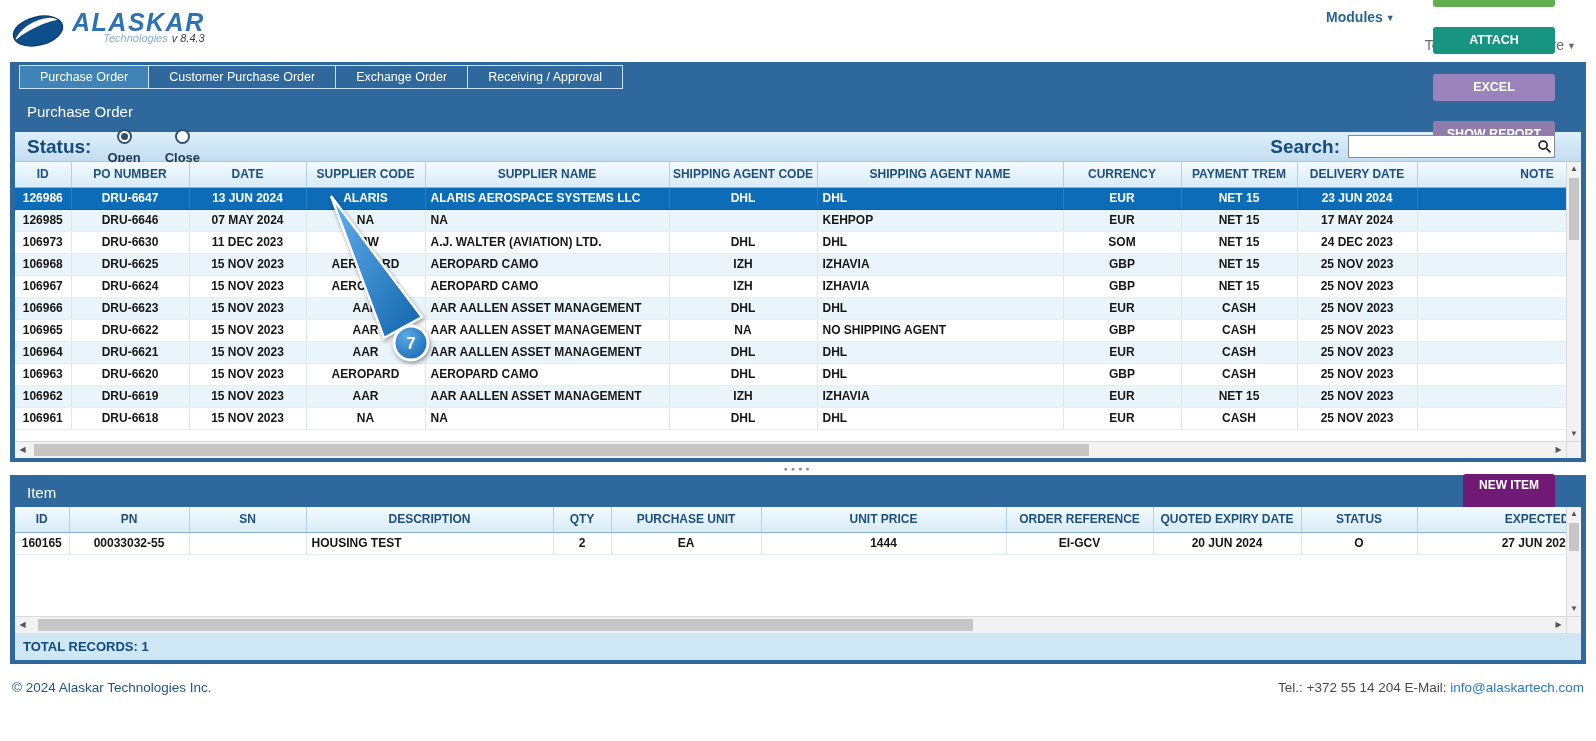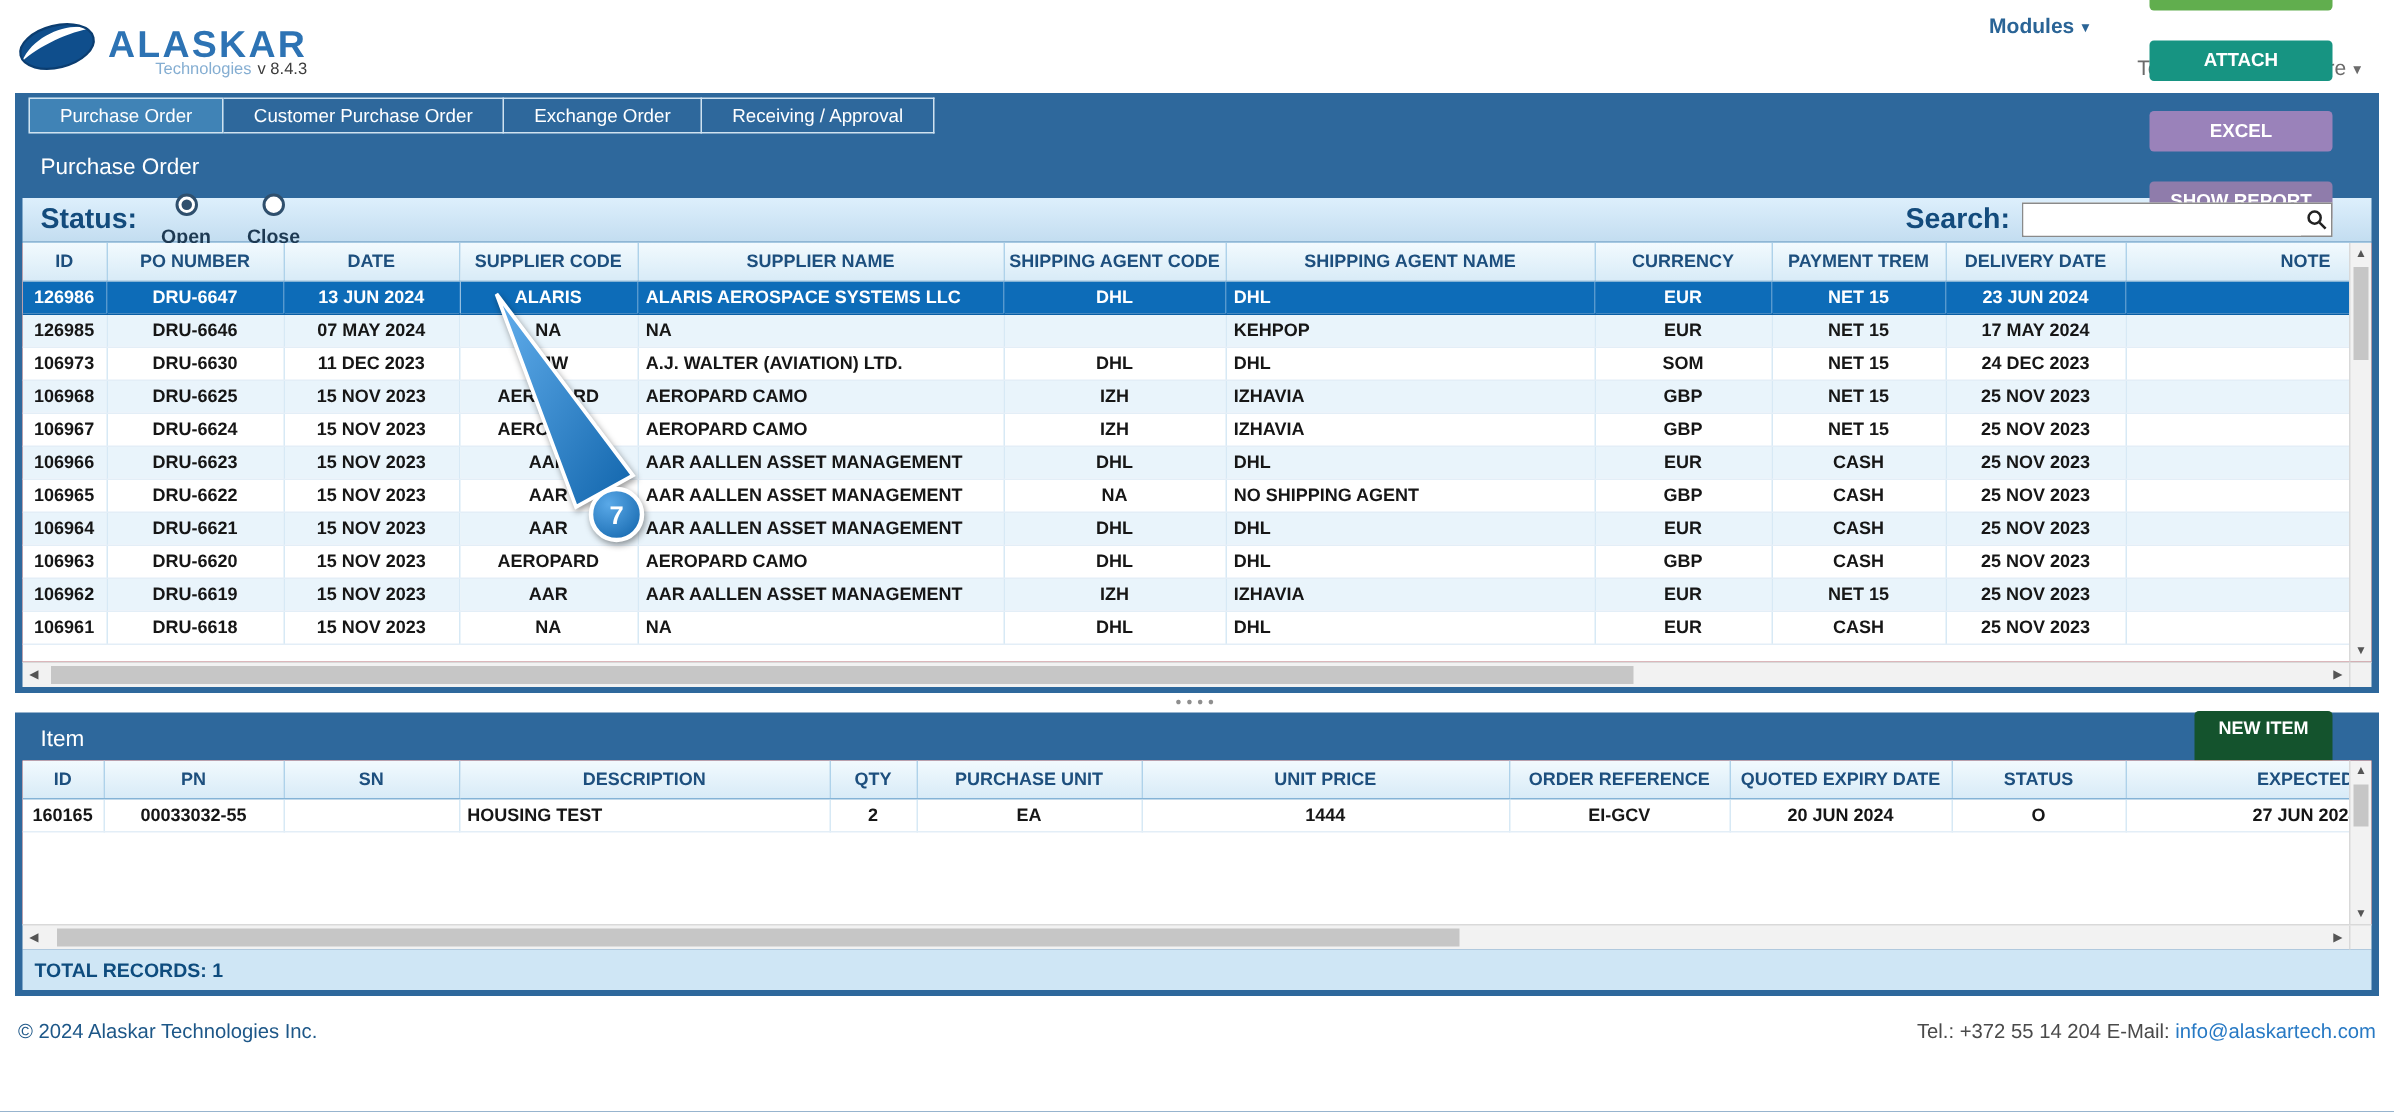--- a/index.html
+++ b/index.html
@@ -2,21 +2,21 @@
 <html><head>
 <meta charset="utf-8">
 <style>
   * { margin:0; padding:0; box-sizing:border-box; }
   body {
     width:1596px; height:741px; position:relative; overflow:hidden;
     background:#fff; font-family:"Liberation Sans","DejaVu Sans",sans-serif;
   }
   
   .top { height:62px; display:flex; justify-content:space-between; align-items:center; padding:0 20px 0 10px; background:#fff; }
-  .brand { display:flex; align-items:flex-end; gap:6px; }
+  .brand { display:flex; align-items:flex-start; gap:6px;font-style:italic; }
   .brand-name { font-size:25px; font-weight:bold; color:#2d73b4; letter-spacing:1.5px; line-height:24px; }
   .brand-sub { font-size:11px; color:#85aed2; text-align:right; margin-top:-2px; }
   .brand-sub .ver { color:#3c3c3c; margin-left:4px; }
   .top-right { display:flex; align-items:flex-start; gap:30px; font-size:14px; }
   .modules { color:#2a6496; font-weight:bold; cursor:pointer; }
   .account { color:#6b6b6b; cursor:pointer;margin-top:28px; }
   .caret { font-size:9px; vertical-align:middle; margin-left:3px; }
 
   
   .panel { margin:0 10px; background:#2e689c; padding:0 5px 4px 5px; }
@@ -24,21 +24,21 @@
   .tab { height:24px; line-height:22px; padding:0 20px; border:1px solid #cfe2f0; color:#fff; font-size:12.5px; cursor:pointer; white-space:nowrap; }
   .tab + .tab { border-left:none; }
   .tab.active { background:#4083b6; }
   .titlebar { height:42px; display:flex; align-items:center; padding:0 26px 0 12px; }
   .title { color:#fff; font-size:15px; }
   .btns { margin-left:auto; display:flex; gap:20px;flex-direction:column; }
   .btn { height:27px; line-height:27px; padding:0 12px; min-width:95px; text-align:center; color:#fff;
          font-size:12.5px; font-weight:bold; border-radius:3px; cursor:pointer; white-space:nowrap; }
   .b-new{background:#61ae4e;} .b-attach{background:#179482;} .b-excel{background:#9a82ba;}
   .b-report{background:#8f7cab; min-width:122px;} .b-edit{background:#1b84d6;} .b-delete{background:#cd2a24;}
-  .b-newitem{background:#14532d; height:38px; line-height:23px; min-width:92px; font-size:12px;}
+  .b-newitem{background:#701a75; height:38px; line-height:23px; min-width:92px; font-size:12px;}
 
   
   .statusbar { height:30px; background:linear-gradient(#ddeffc,#c3ddf0); display:flex; align-items:center;
                padding:0 26px 0 12px; border-bottom:1px solid #a6c9e2; }
   .status-label, .search-label { font-weight:bold; color:#134b7c; font-size:19px; }
   .status-label { margin-right:16px; }
   .radio-group { display:flex; align-items:center; gap:6px; margin-right:24px; cursor:pointer;flex-direction:column; }
   .radio { width:15px; height:15px; border:2px solid #2f4f6d; border-radius:50%; background:#fff; display:inline-block; }
   .radio.checked::after { content:''; display:block; width:7px; height:7px; margin:2px auto; background:#2f4f6d; border-radius:50%; }
   .radio-label { font-weight:bold; color:#1d3952; font-size:13px; }

